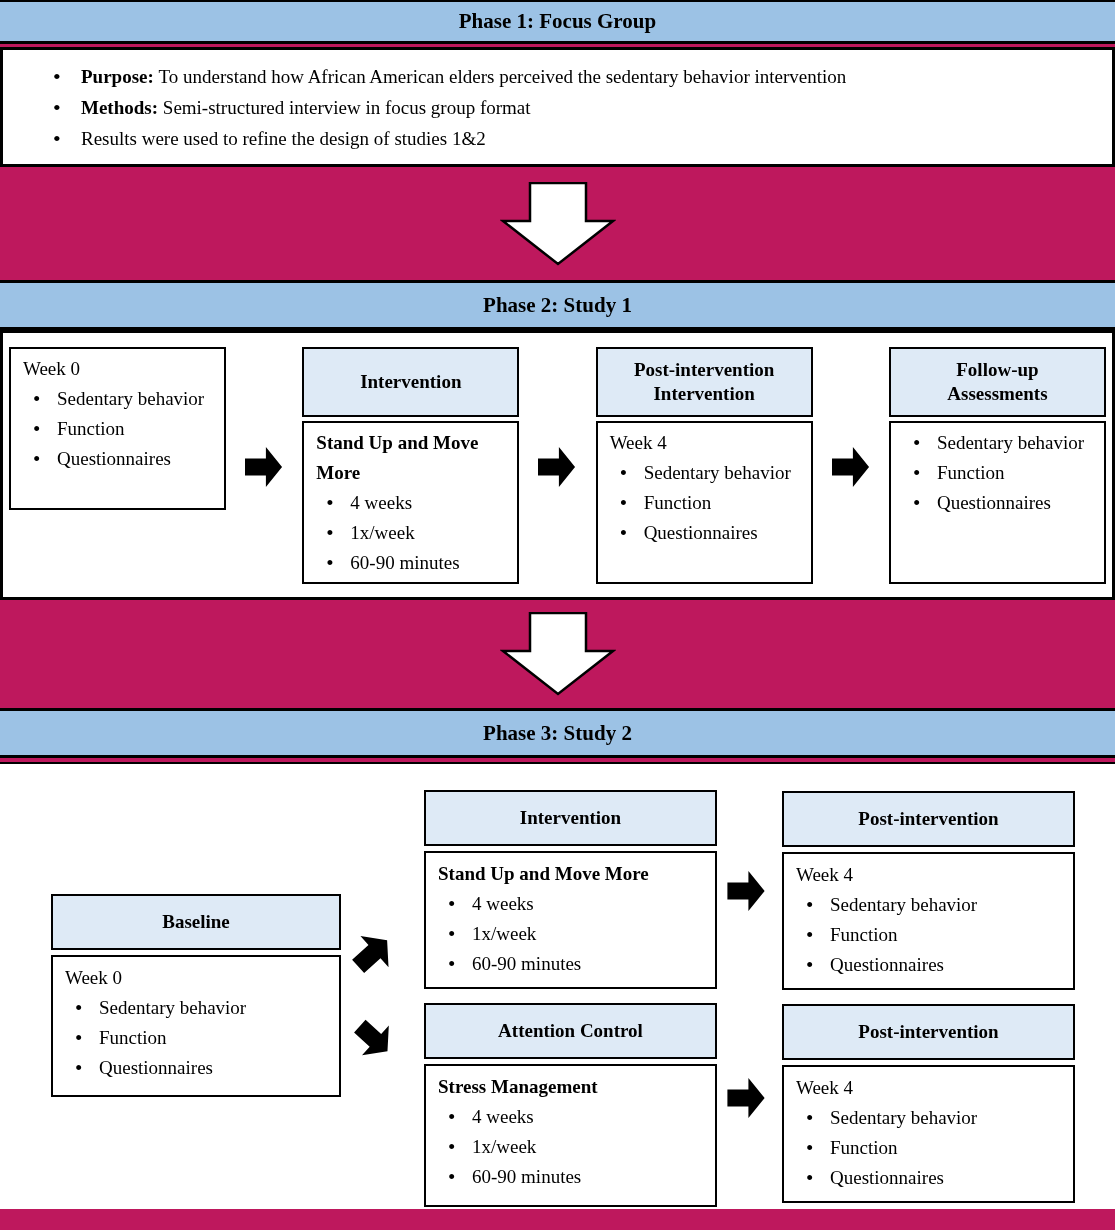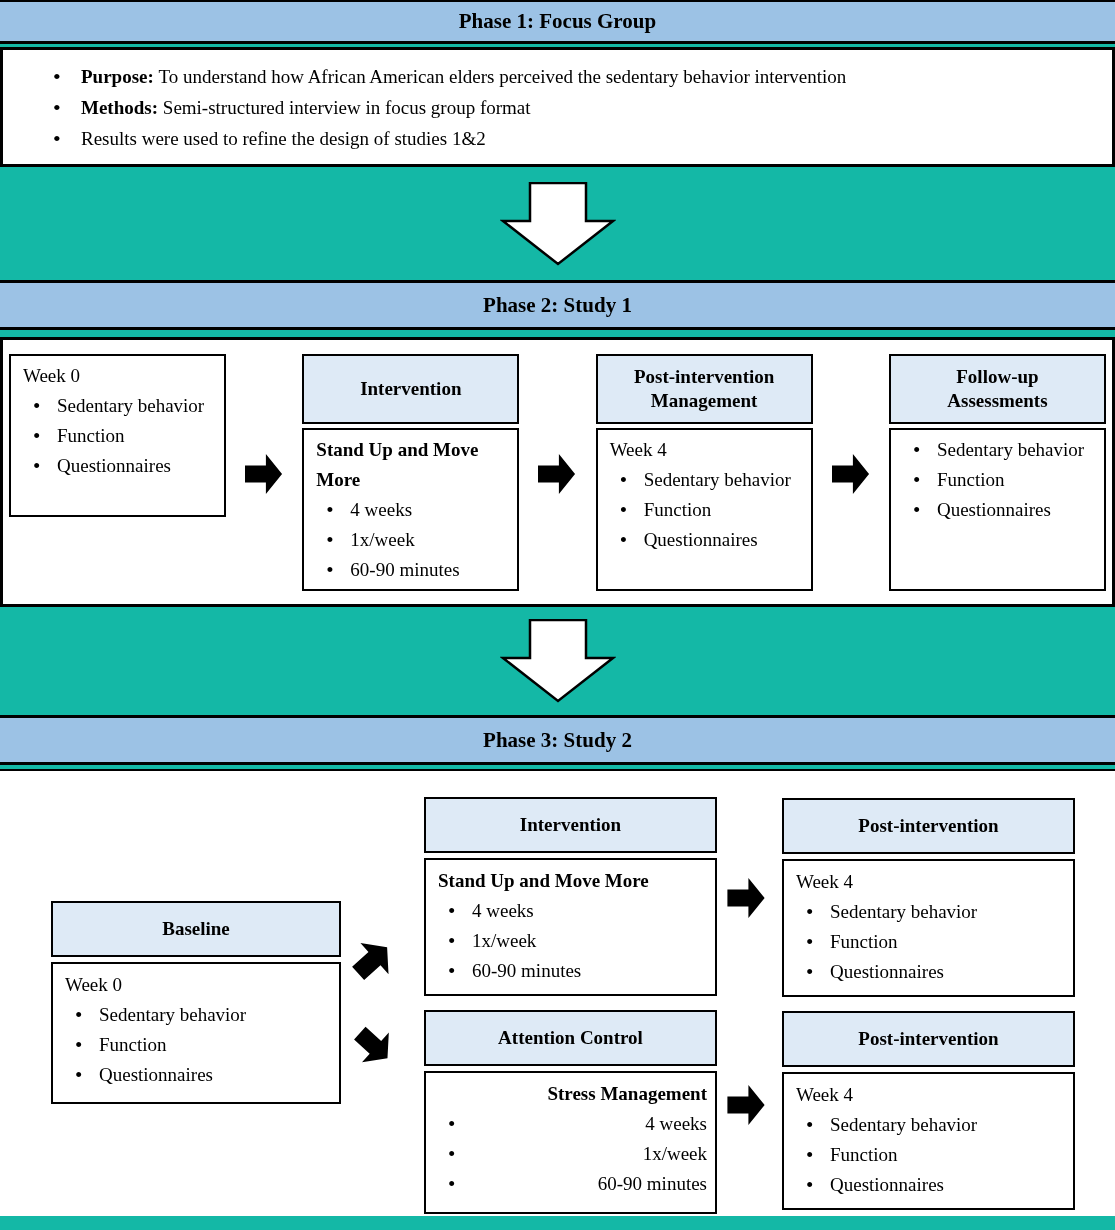--- a/index.html
+++ b/index.html
@@ -1,29 +1,29 @@
 <!DOCTYPE html>
 <html><head>
 <meta charset="utf-8">
 <style>
   * { margin: 0; padding: 0; box-sizing: border-box; }
   html, body { background: #ffffff; }
   body { font-family: "Liberation Serif", "DejaVu Serif", serif; color: #000; }
-  .page { width: 1115px; height: 1230px; overflow: hidden; background: #14b8a6; position: relative; }
+  .page { width: 1115px; height: 1230px; overflow: hidden; background: #be185d; position: relative; }
 
   
   .phase-bar {
     width: 100%;
     background: #9CC2E5;
     border-top: 2px solid #000;
     border-bottom: 3px solid #000;
     display: flex; align-items: center; justify-content: center;
   }
   .bar1 { height: 44px; }
-  .bar2 { height: 50px; border-top-width: 3px; margin-bottom: 7px; }
+  .bar2 { height: 50px; border-top-width: 3px; }
   .bar3 { height: 50px; border-top-width: 3px; }
   .bar-title { font-weight: bold; font-size: 21px; }
 
   
   .p1box {
     width: 100%; height: 120px;
     border: 3px solid #000;
     margin-top: 3px;
     background: #fff;
     padding: 11px 20px 10px 48px;
@@ -88,21 +88,21 @@
     border: 2px solid #000; background: #fff;
     padding: 6px 8px 8px 10px;
     font-size: 19px; line-height: 30px;
     min-height: 138px;
   }
   .pos-baseline { left: 51px;  top: 130px; width: 290px; }
   .pos-baseline .p3body { min-height: 142px; }
   .pos-arm1     { left: 424px; top: 26px;  width: 293px; }
   .pos-post1    { left: 782px; top: 27px;  width: 293px; }
   .pos-arm2     { left: 424px; top: 239px; width: 293px; }
-  .pos-arm2 .p3body { min-height: 143px; text-align: right; }
+  .pos-arm2 .p3body { min-height: 143px; }
   .pos-post2    { left: 782px; top: 240px; width: 293px; }
   .abs { position: absolute; }
   .r1 { left: 724px; top: 106px; }
   .r2 { left: 724px; top: 313px; }
   .diag-ne { left: 350px; top: 167px; transform: rotate(-42deg); }
   .diag-se { left: 352px; top: 254px; transform: rotate(42deg); }
 </style>
 </head>
 <body>
 
@@ -157,21 +157,21 @@
           <li><span>60-90 minutes</span></li>
         </ul>
       </div>
     </div>
 
     <svg class="rarrow" width="38" height="44" viewBox="0 0 40 44">
       <polygon points="0,13 22,13 22,1 39,22 22,43 22,31 0,31" fill="#000000"></polygon>
     </svg>
 
     <div class="col">
-      <div class="hbox h70">Post-intervention Management</div>
+      <div class="hbox h70">Post-intervention Intervention</div>
       <div class="bbox b163">
         <div class="intro">Week 4</div>
         <ul class="blist">
           <li><span>Sedentary behavior</span></li>
           <li><span>Function</span></li>
           <li><span>Questionnaires</span></li>
         </ul>
       </div>
     </div>
 

